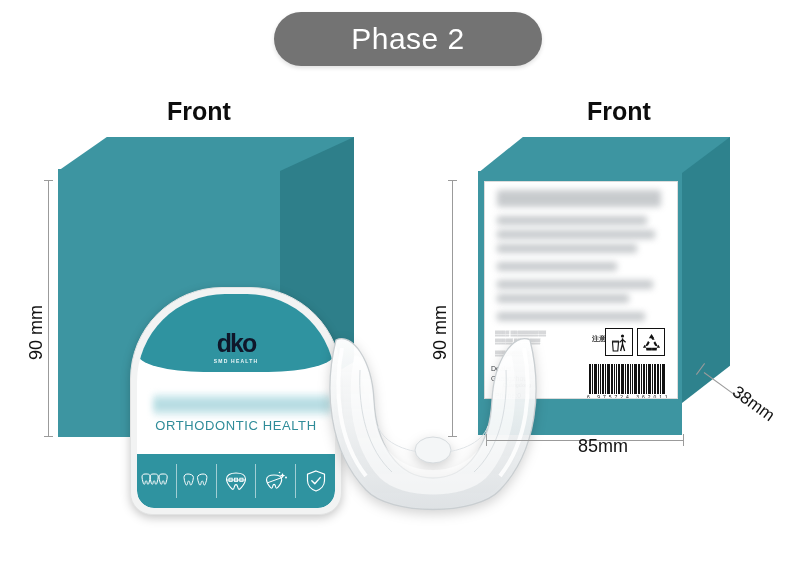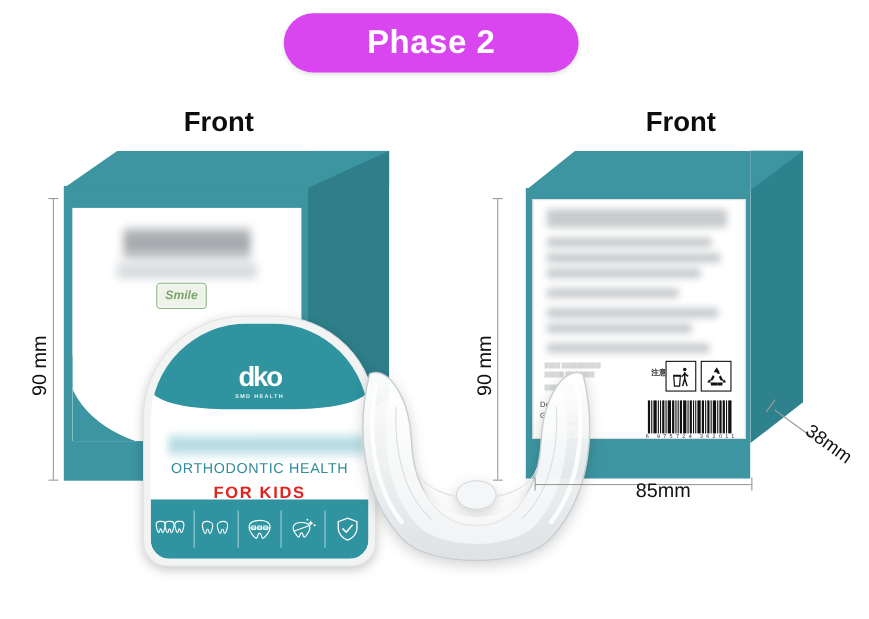--- a/index.html
+++ b/index.html
@@ -5,24 +5,24 @@
   html,body{margin:0;padding:0;}
   body{
     width:790px;height:563px;background:#ffffff;
     font-family:"Liberation Sans", sans-serif;
     position:relative;overflow:hidden;
   }
   .stage{position:absolute;inset:0;}
 
   
   .phase-badge{
-    position:absolute;left:258px;top:12px;width:268px;height:54px;
-    background:#d946ef;border-radius:27px;
+    position:absolute;left:274px;top:12px;width:268px;height:54px;
+    background:#737373;border-radius:27px;
     display:flex;align-items:center;justify-content:center;
-    color:#ffffff;font-size:30px;font-weight:bold;letter-spacing:.5px;
+    color:#ffffff;font-size:30px;font-weight:normal;letter-spacing:.5px;
     box-shadow:0 2px 4px rgba(0,0,0,.13);
   }
 
   
   .view-label{position:absolute;font-size:25px;font-weight:bold;color:#0d0d0d;}
   #label-front{left:167px;top:97px;}
   #label-back{left:587px;top:97px;}
 
   
   .box{position:absolute;}
@@ -121,21 +121,21 @@
   .blister-inner{
     position:absolute;left:6px;top:6px;right:6px;bottom:6px;
     background:#ffffff;border-radius:88px 88px 17px 17px;overflow:hidden;
   }
   .bl-header{
     position:absolute;left:0;top:0;width:100%;height:78px;background:#2f93a0;
     border-radius:88px 88px 50% 50%/88px 88px 28px 28px;
     display:flex;flex-direction:column;align-items:center;justify-content:flex-end;
     padding-bottom:8px;box-sizing:border-box;
   }
-  .bl-logo{color:#ffffff;font-size:25px;font-weight:bold;letter-spacing:-2px;line-height:1;}
+  .bl-logo{color:#0f172a;font-size:25px;font-weight:bold;letter-spacing:-2px;line-height:1;}
   .bl-logo-sub{color:#eaf6f8;font-size:5px;font-weight:bold;letter-spacing:1.2px;margin-top:2px;}
   .bl-blur-line{
     position:absolute;left:16px;top:100px;width:178px;height:22px;
     background:linear-gradient(180deg,#dcf0f3,#a9d6dd,#e6f4f6);
     filter:blur(3.4px);opacity:.95;border-radius:3px;
   }
   .bl-ortho{
     position:absolute;left:0;top:124px;width:100%;text-align:center;
     color:#2f8c99;font-size:13px;letter-spacing:.6px;
   }
@@ -205,28 +205,20 @@
 
   <div class="view-label" id="label-front">Front</div>
   <div class="view-label" id="label-back">Front</div>
 
   <div class="box" id="box-front">
     <div class="top-par" id="bf-top"></div>
     <div class="top-par" id="bf-top-ext"></div>
     <div class="face-side" id="bf-side"></div>
     <div class="face-front"></div>
 
-    <div class="front-panel">
-      <div class="front-circle"></div>
-      <div class="fp-blur"></div>
-      <div class="fp-blur2"></div>
-      <div class="smile-badge">Smile</div>
-      <div class="front-teal-bottom"></div>
-
-    </div>
   </div>
 
   <div class="box" id="box-back">
     <div class="top-par" id="bb-top"></div>
     <div class="top-par" id="bb-top-ext"></div>
     <div class="face-side" id="bb-side"></div>
     <div class="face-front" id="bb-front"></div>
 
     <div class="back-panel">
 
@@ -308,21 +300,20 @@
     <div class="blister-shell">
       <div class="blister-inner">
 
         <div class="bl-header">
           <div class="bl-logo">dko</div>
           <div class="bl-logo-sub">SMD HEALTH</div>
         </div>
 
         <div class="bl-blur-line"></div>
         <div class="bl-ortho">ORTHODONTIC HEALTH</div>
-        <div class="bl-kids">FOR KIDS</div>
         <div class="bl-warn">▲</div>
 
         <div class="bl-iconbar">
           <div class="cell">
             <svg width="30" height="20" viewBox="0 0 30 20">
               <path d="M4 3C2 3 1 4 1 6c0 2 .6 3.4 1 5 .3 1.3.6 2.3 1.2 2.3.7 0 .8-1 1-2 .2-1 .4-1.5.9-1.5s.7.5.9 1.5c.2 1 .3 2 1 2 .6 0 .9-1 1.2-2.3.4-1.6 1-3 1-5 0-2-1-3-3-3z" fill="none" stroke="#fff" stroke-width="1"></path>
               <path d="M14 3c-2 0-3 1-3 3 0 2 .6 3.4 1 5 .3 1.3.6 2.3 1.2 2.3.7 0 .8-1 1-2 .2-1 .4-1.5.9-1.5s.7.5.9 1.5c.2 1 .3 2 1 2 .6 0 .9-1 1.2-2.3.4-1.6 1-3 1-5 0-2-1-3-3-3z" fill="none" stroke="#fff" stroke-width="1" transform="translate(-2,0)"></path>
               <path d="M24 3c-2 0-3 1-3 3 0 2 .6 3.4 1 5 .3 1.3.6 2.3 1.2 2.3.7 0 .8-1 1-2 .2-1 .4-1.5.9-1.5s.7.5.9 1.5c.2 1 .3 2 1 2 .6 0 .9-1 1.2-2.3.4-1.6 1-3 1-5 0-2-1-3-3-3z" fill="none" stroke="#fff" stroke-width="1" transform="translate(-3,0)"></path>
             </svg>
           </div>

